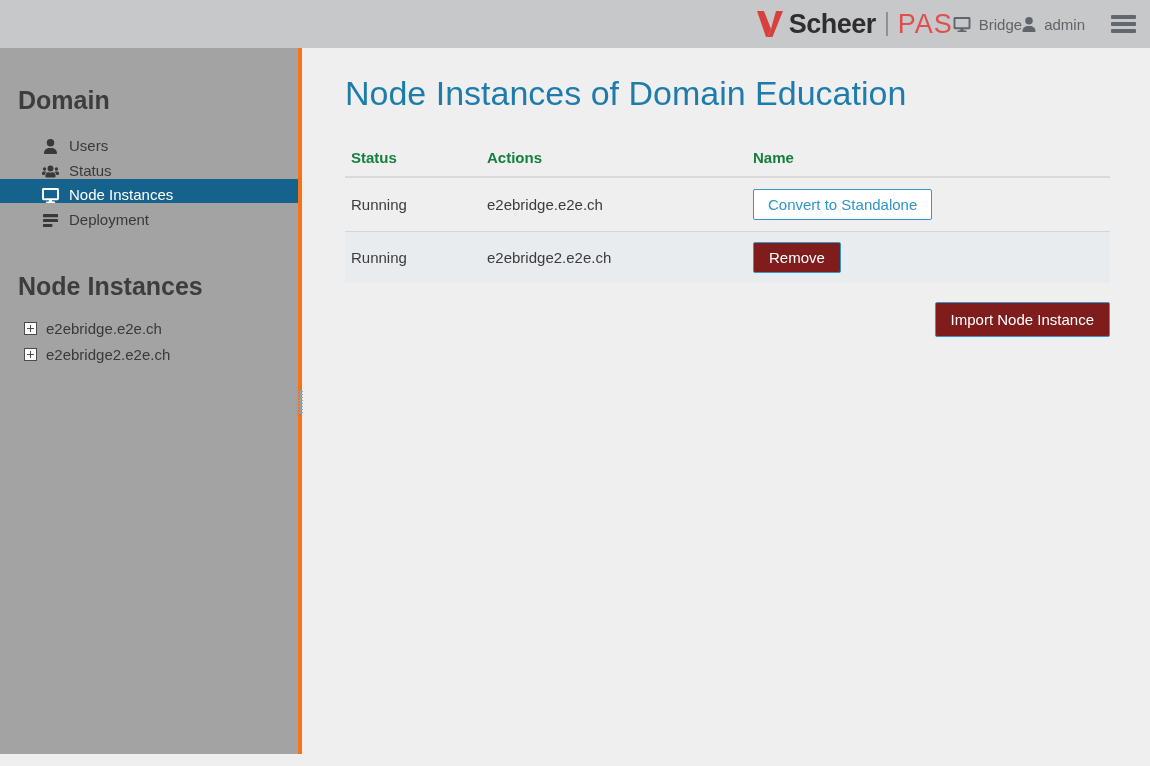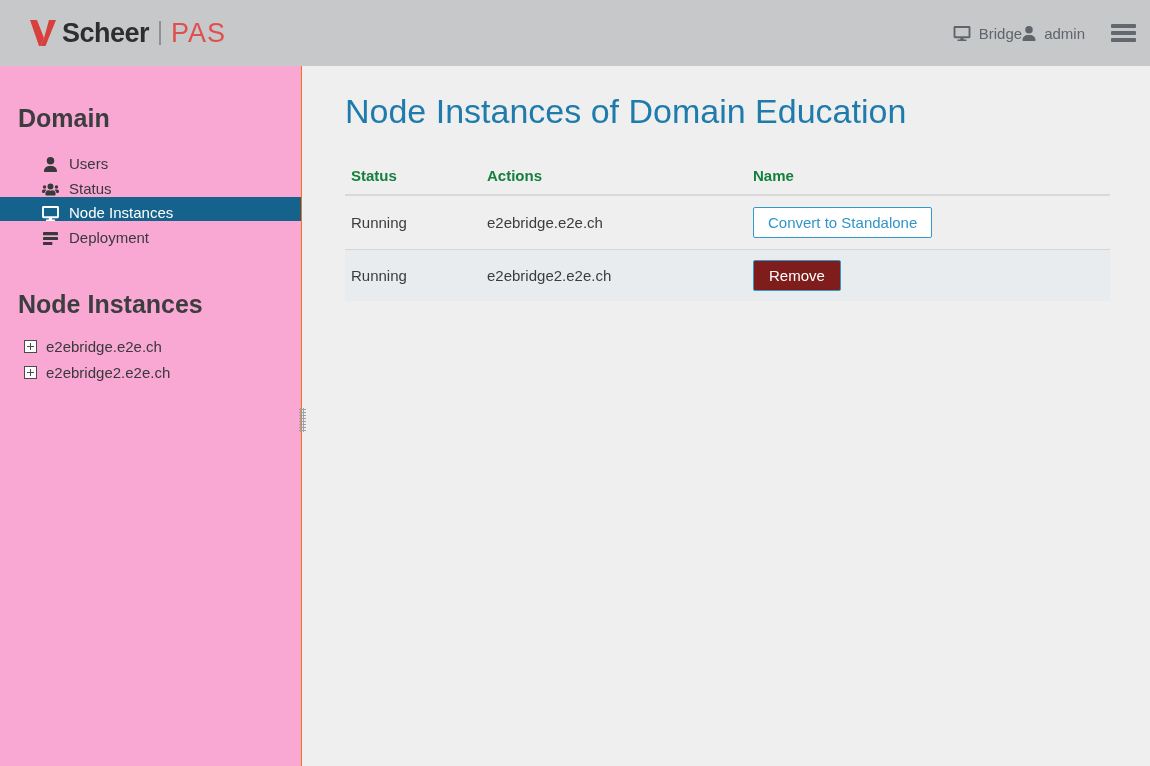--- a/index.html
+++ b/index.html
@@ -1,42 +1,42 @@
 <!DOCTYPE html>
 <html><head>
 <meta charset="utf-8">
 <style>
   * { box-sizing: border-box; margin: 0; padding: 0; }
   html, body { width: 1150px; height: 766px; overflow: hidden; }
   body { font-family: "Liberation Sans", sans-serif; background: #efeff0; }
 
   
   .app-header {
-    height: 66px; background: #c6c8ca;
-    display: flex; align-items: center; justify-content: space-between;
+    height: 48px; background: #c6c8ca;
+    display: flex; align-items: center; justify-content: flex-end;
     padding: 0 14px 0 30px;
   }
   .brand { display: flex; align-items: center; cursor: pointer; }
   .brand-mark { width: 27px; height: 26px; margin-right: 5px; }
   .brand-name { font-size: 27px; font-weight: 700; color: #2e2e30; letter-spacing: -0.5px; }
   .brand-divider { width: 2px; height: 24px; background: #8f9194; margin: 0 10px; }
   .brand-suffix { font-size: 27px; font-weight: 300; color: #e14e4e; letter-spacing: 1px; }
 
   .header-right { display: flex; align-items: center; color: #5f656b; font-size: 15px; }
   .header-item { display: flex; align-items: center; gap: 8px; cursor: pointer; }
   .header-item svg { fill: #5f656b; }
   .hamburger { margin-left: 26px; width: 25px; display: flex; flex-direction: column; gap: 3px; cursor: pointer; padding: 2px 0; }
   .hamburger span { display: block; height: 4px; background: #62686d; border-radius: 1px; }
 
   
   .content { display: flex; height: 706px; }
 
   
   .sidebar {
-    width: 302px; background: #f9a8d4; border-right: 1px solid #f97316;
+    width: 302px; background: #a3a3a3; border-right: 4px solid #f97316;
     position: relative; flex-shrink: 0;
   }
   .side-heading {
     font-size: 25px; font-weight: 700; color: #3c3d3f;
     margin: 38px 0 14px 18px;
   }
   .side-heading.second { margin-top: 44px; }
   .nav-item {
     display: flex; align-items: flex-end; gap: 10px;
     height: 25px; padding-left: 42px;
@@ -195,15 +195,18 @@
 
       <div class="trow striped">
         <span>Running</span>
         <span>e2ebridge2.e2e.ch</span>
         <span>
           <button class="btn btn-solid">Remove</button>
         </span>
       </div>
     </div>
 
+    <div class="import-row">
+      <button class="btn btn-solid btn-import">Import Node Instance</button>
+    </div>
   </main>
 
 </div>
 
 </body></html>

